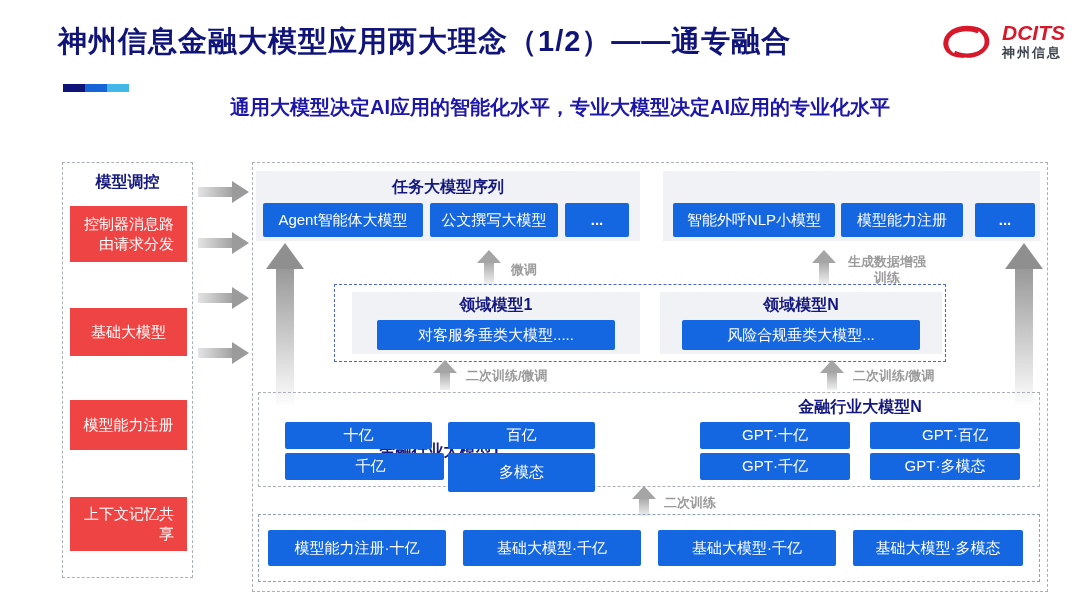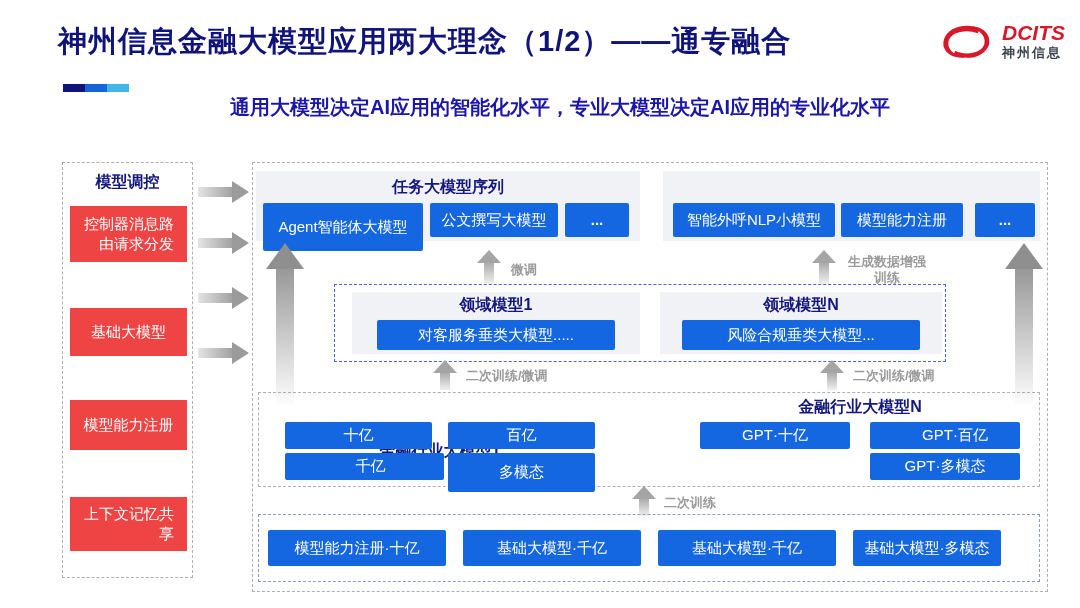--- a/index.html
+++ b/index.html
@@ -84,21 +84,21 @@
     </div>
   <div class="arr-r" style="left:198px;top:342px;">
       <i class="sh"></i>
       <i class="hd"></i>
     </div>
 
   <div class="dbox" style="left:252px;top:162px;width:796px;height:430px;"></div>
 
   <div class="panel" style="left:256px;top:171px;width:384px;height:70px;"></div>
   <div class="ghdr" style="left:256px;top:177px;width:384px;">任务大模型序列</div>
-  <div class="btn" style="left:263px;top:203px;width:160px;height:48px;">Agent智能体大模型</div>
+  <div class="btn" style="left:263px;top:203px;width:160px;height:34px;">Agent智能体大模型</div>
   <div class="btn" style="left:430px;top:203px;width:128px;height:34px;">公文撰写大模型</div>
   <div class="btn" style="left:565px;top:203px;width:64px;height:34px;font-weight:bold;">...</div>
 
   <div class="panel" style="left:663px;top:171px;width:377px;height:70px;"></div>
   <div class="btn" style="left:673px;top:203px;width:162px;height:34px;">智能外呼NLP小模型</div>
   <div class="btn" style="left:841px;top:203px;width:122px;height:34px;">模型能力注册</div>
   <div class="btn" style="left:975px;top:203px;width:60px;height:34px;font-weight:bold;">...</div>
 
   <div class="arr-tall" style="left:266px;top:243px;">
       <i class="hd"></i>
@@ -141,27 +141,28 @@
 
   <div class="dbox bluegray" style="left:258px;top:392px;width:782px;height:95px;border-color:#ABAFBA;"></div>
   <div class="ghdr" style="left:285px;top:397px;width:310px;margin-top:44px;">金融行业大模型1</div>
   <div class="btn" style="left:285px;top:422px;width:147px;height:27px;">十亿</div>
   <div class="btn" style="left:448px;top:422px;width:147px;height:27px;">百亿</div>
   <div class="btn" style="left:285px;top:453px;width:159px;height:27px;padding-left:12px;">千亿</div>
   <div class="btn" style="left:448px;top:453px;width:147px;height:39px;">多模态</div>
   <div class="ghdr" style="left:700px;top:397px;width:320px;">金融行业大模型N</div>
   <div class="btn" style="left:700px;top:422px;width:150px;height:27px;">GPT·十亿</div>
   <div class="btn" style="left:870px;top:422px;width:150px;height:27px;padding-left:20px;">GPT·百亿</div>
+  <div class="btn" style="left:700px;top:453px;width:150px;height:27px;">GPT·千亿</div>
   <div class="btn" style="left:870px;top:453px;width:150px;height:27px;">GPT·多模态</div>
 
   <div class="arr-u" style="left:632px;top:486px;height:30px;">
       <i class="hd"></i>
       <i class="sh" style="height:17px;"></i>
     </div>
   <div class="flow-label" style="left:664px;top:495px;">二次训练</div>
 
   <div class="dbox bluegray" style="left:258px;top:514px;width:782px;height:68px;"></div>
   <div class="btn" style="left:268px;top:530px;width:178px;height:36px;">模型能力注册·十亿</div>
   <div class="btn" style="left:463px;top:530px;width:178px;height:36px;">基础大模型·千亿</div>
   <div class="btn" style="left:658px;top:530px;width:178px;height:36px;">基础大模型·千亿</div>
-  <div class="btn" style="left:853px;top:530px;width:148px;height:36px;">基础大模型·多模态</div>
+  <div class="btn" style="left:853px;top:530px;width:170px;height:36px;">基础大模型·多模态</div>
 
 </div>
 
 </body></html>

